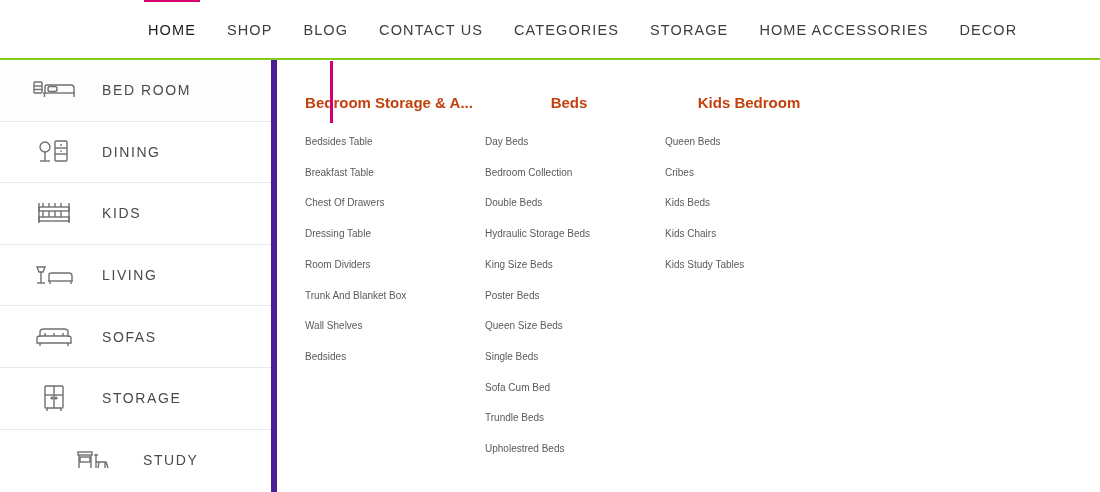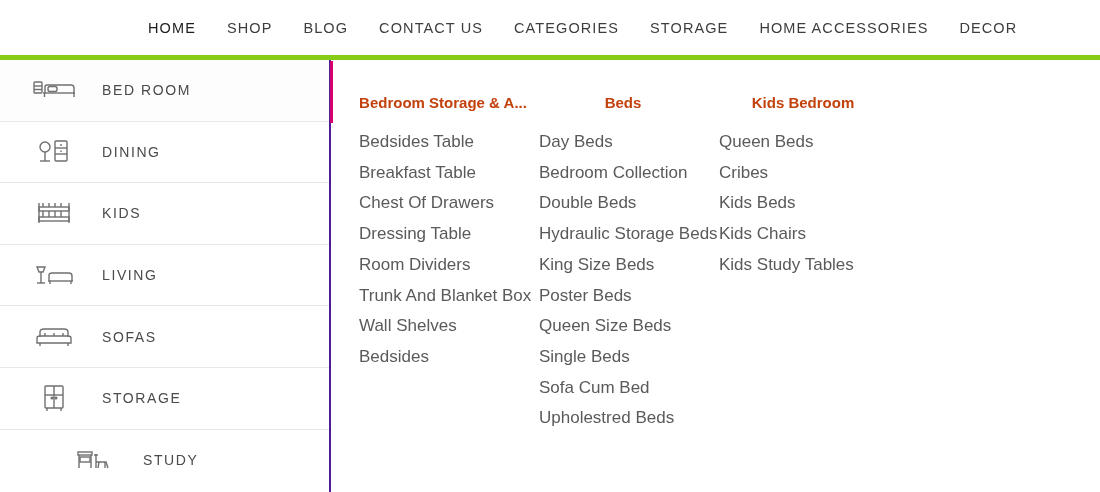--- a/index.html
+++ b/index.html
@@ -13,21 +13,21 @@
   .page {
     position: relative;
     width: 1100px; height: 492px;
     background: #ffffff;
   }
 
   
   .topnav {
     position: relative;
     height: 60px;
-    border-bottom: 5px solid #84cc16;
+    border-bottom: 2px solid #84cc16;
     display: flex;
     align-items: center;
     padding-left: 148px;
   }
   .nav-item {
     position: relative;
     font-size: 14.5px;
     letter-spacing: 1.1px;
     color: #3d3d3d;
     text-transform: uppercase;
@@ -50,22 +50,22 @@
   }
 
   
   .content {
     display: flex;
     height: 432px;
   }
 
   
   .catlist {
-    width: 331px;
-    border-right: 2px solid #4c1d95;
+    width: 277px;
+    border-right: 6px solid #4c1d95;
     background: #ffffff;
   }
   .cat-row {
     display: flex;
     align-items: center;
     height: 61.6px;
     border-bottom: 1px solid #e8e8e8;
     cursor: pointer;
     padding-left: 6px;
   }
@@ -117,21 +117,21 @@
     color: #c2410c;
     margin-bottom: 16px;
     white-space: nowrap;
     overflow: hidden;
     text-overflow: ellipsis;
     max-width: 168px;
     text-align: center;
   }
   .col-link {
     display: block;
-    font-size: 17px;
+    font-size: 10px;
     color: #5a5a5a;
     line-height: 30.7px;
     text-decoration: none;
     cursor: pointer;
     white-space: nowrap;
   }
 </style>
 </head>
 <body>
 
@@ -286,20 +286,21 @@
         <div class="col-title">Beds</div>
         <a class="col-link">Day Beds</a>
         <a class="col-link">Bedroom Collection</a>
         <a class="col-link">Double Beds</a>
         <a class="col-link">Hydraulic Storage Beds</a>
         <a class="col-link">King Size Beds</a>
         <a class="col-link">Poster Beds</a>
         <a class="col-link">Queen Size Beds</a>
         <a class="col-link">Single Beds</a>
         <a class="col-link">Sofa Cum Bed</a>
+        <a class="col-link">Trundle Beds</a>
         <a class="col-link">Upholestred Beds</a>
       </div>
 
       <div class="mega-col c3">
         <div class="col-title">Kids Bedroom</div>
         <a class="col-link">Queen Beds</a>
         <a class="col-link">Cribes</a>
         <a class="col-link">Kids Beds</a>
         <a class="col-link">Kids Chairs</a>
         <a class="col-link">Kids Study Tables</a>

